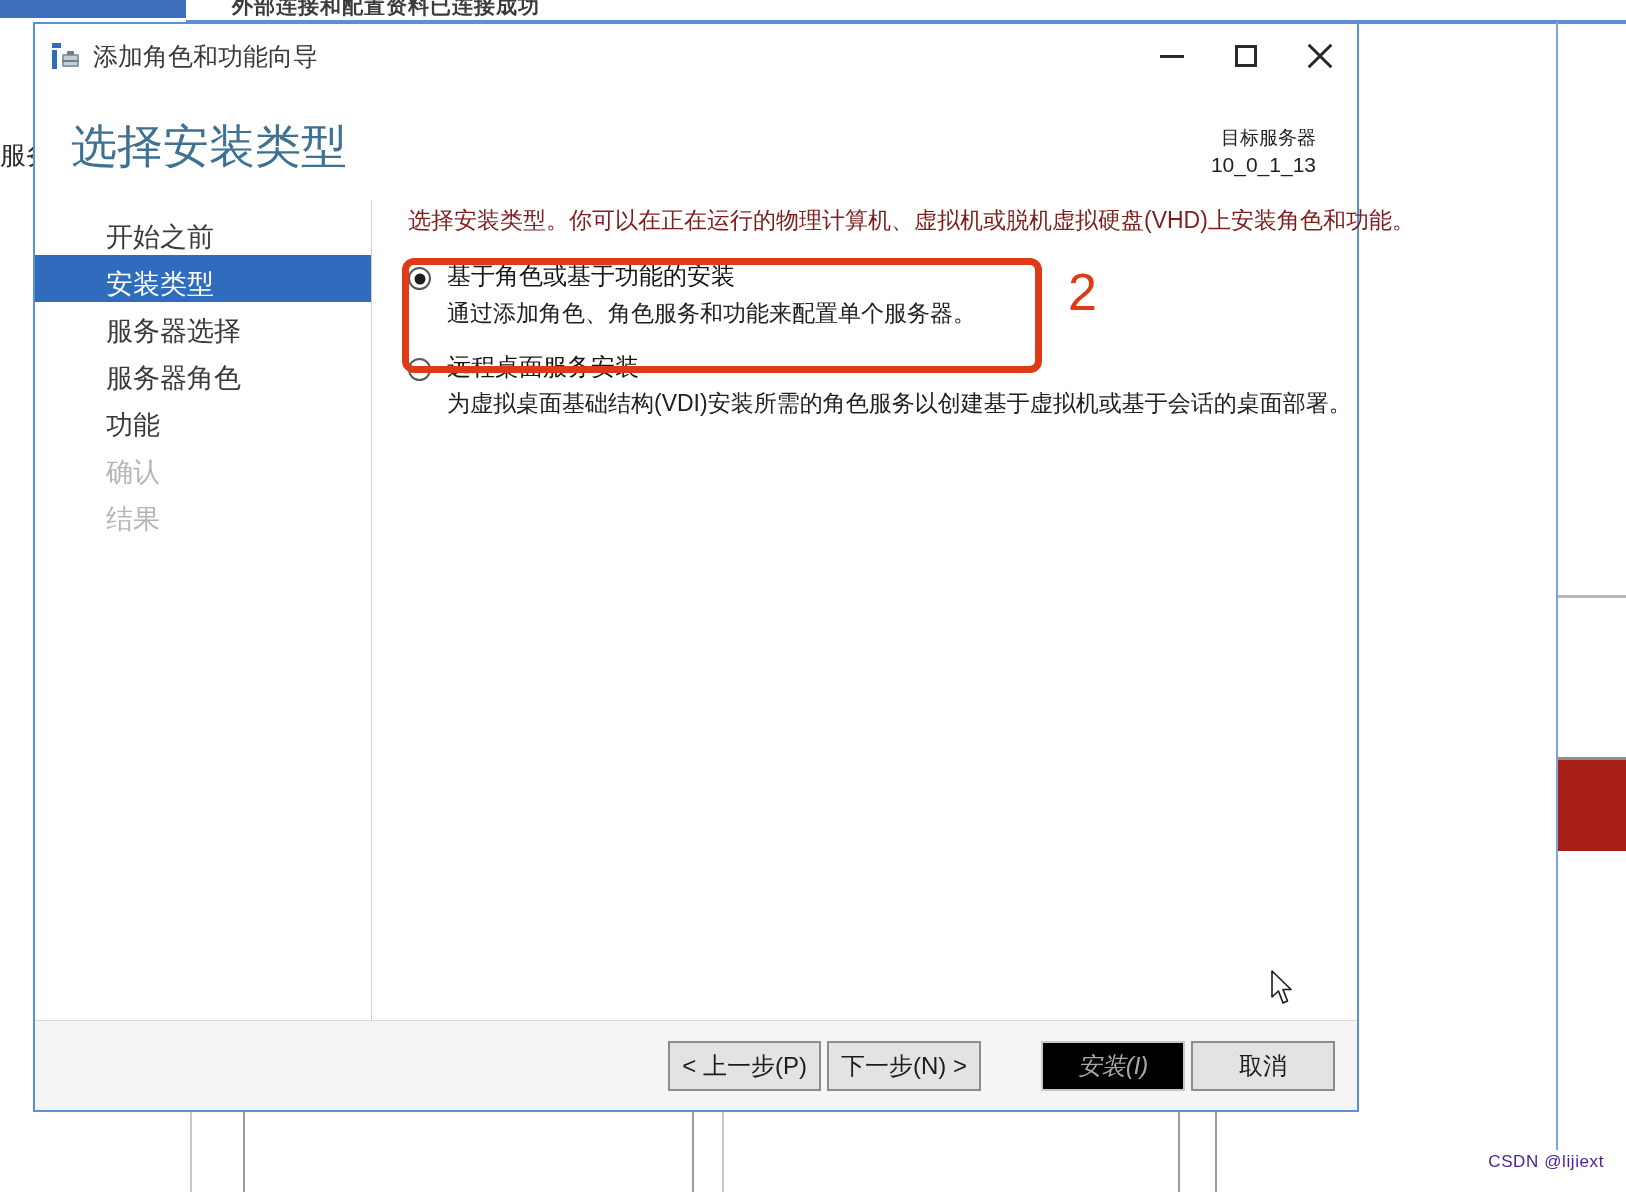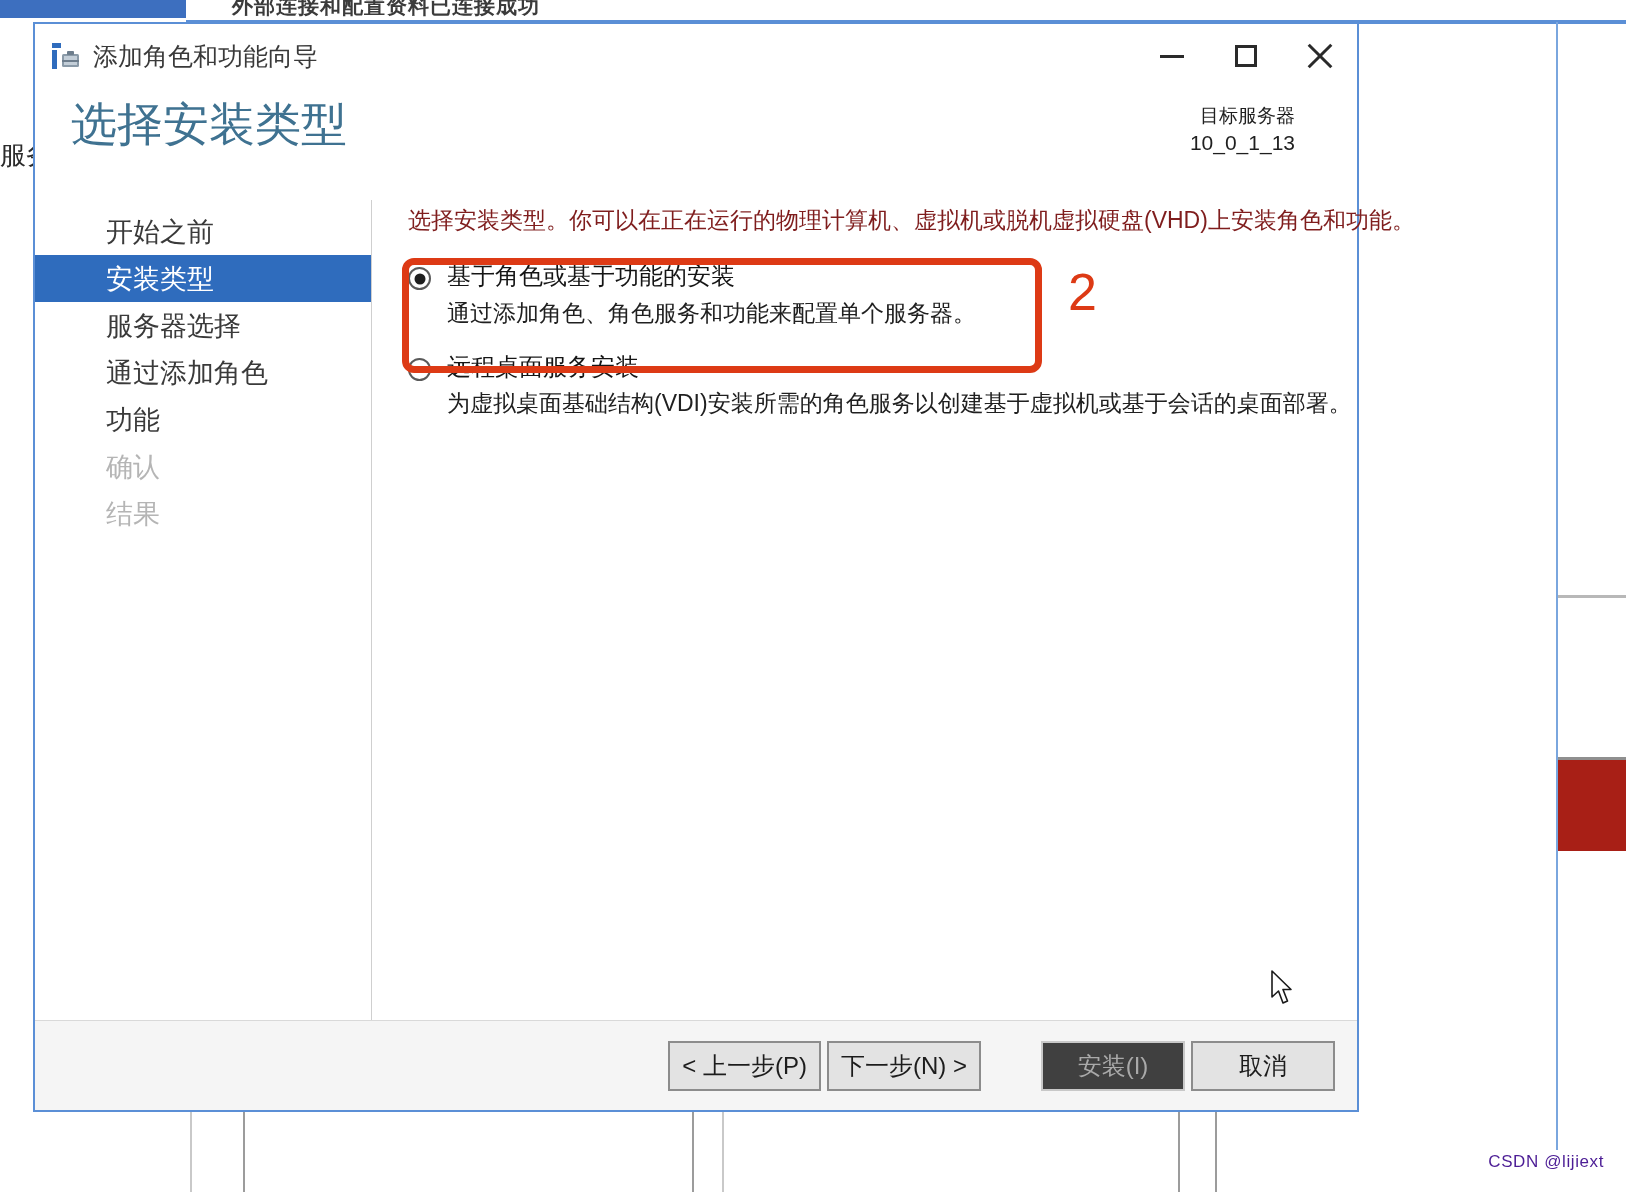--- a/index.html
+++ b/index.html
@@ -169,23 +169,23 @@
     content: ""; position: absolute; left: 50%; top: 50%;
     width: 32px; height: 3px; background: #2a2a2a;
   }
   .glyph-close::before { transform: translate(-50%,-50%) rotate(45deg); }
   .glyph-close::after  { transform: translate(-50%,-50%) rotate(-45deg); }
 
   .header {
     height: 112px;
     flex: 0 0 112px;
     display: flex;
-    align-items: flex-start;
+    align-items: center;
     justify-content: space-between;
-    padding: 0 62px 0 36px;
+    padding: 0 41px 0 36px;
     box-sizing: border-box;
   }
   .page-title {
     font-size: 46px;
     color: #3f7291;
     font-weight: normal;
     margin: 0;
     padding-top: 6px;
     white-space: nowrap;
   }
@@ -215,21 +215,21 @@
   .nav {
     width: 337px;
     flex: 0 0 337px;
     border-right: 1px solid #cfcfcf;
     padding-top: 8px;
     box-sizing: border-box;
   }
   .nav-item {
     height: 47px;
     display: flex;
-    align-items: center;
+    align-items: flex-end;
     padding-left: 71px;
     font-size: 27px;
     color: #3a3a3a;
     white-space: nowrap;
     box-sizing: border-box;
     cursor: default;
   }
   .nav-item.selected {
     background: #2f6cbd;
     color: #ffffff;
@@ -321,23 +321,24 @@
     align-items: center;
     justify-content: center;
     box-sizing: border-box;
     cursor: default;
     white-space: nowrap;
     padding: 0 12px;
   }
   .btn + .btn { margin-left: 6px; }
   .btn.spaced { margin-left: 60px; }
   .btn.disabled {
-    background: #404040;
+    background: #000000;
     border-color: #c8c8c8;
     color: #a9a9a9;
+    font-style: italic;
   }
 
   
   .annot-box {
     position: absolute;
     left: 402px;
     top: 258px;
     width: 640px;
     height: 115px;
     border: 7px solid #dd3a15;
@@ -430,21 +431,21 @@
       <div class="nav-item">
         <span>开始之前</span>
       </div>
       <div class="nav-item selected">
         <span>安装类型</span>
       </div>
       <div class="nav-item">
         <span>服务器选择</span>
       </div>
       <div class="nav-item">
-        <span>通过添加角色</span>
+        <span>服务器角色</span>
       </div>
       <div class="nav-item">
         <span>功能</span>
       </div>
       <div class="nav-item disabled">
         <span>确认</span>
       </div>
       <div class="nav-item disabled">
         <span>结果</span>
       </div>

